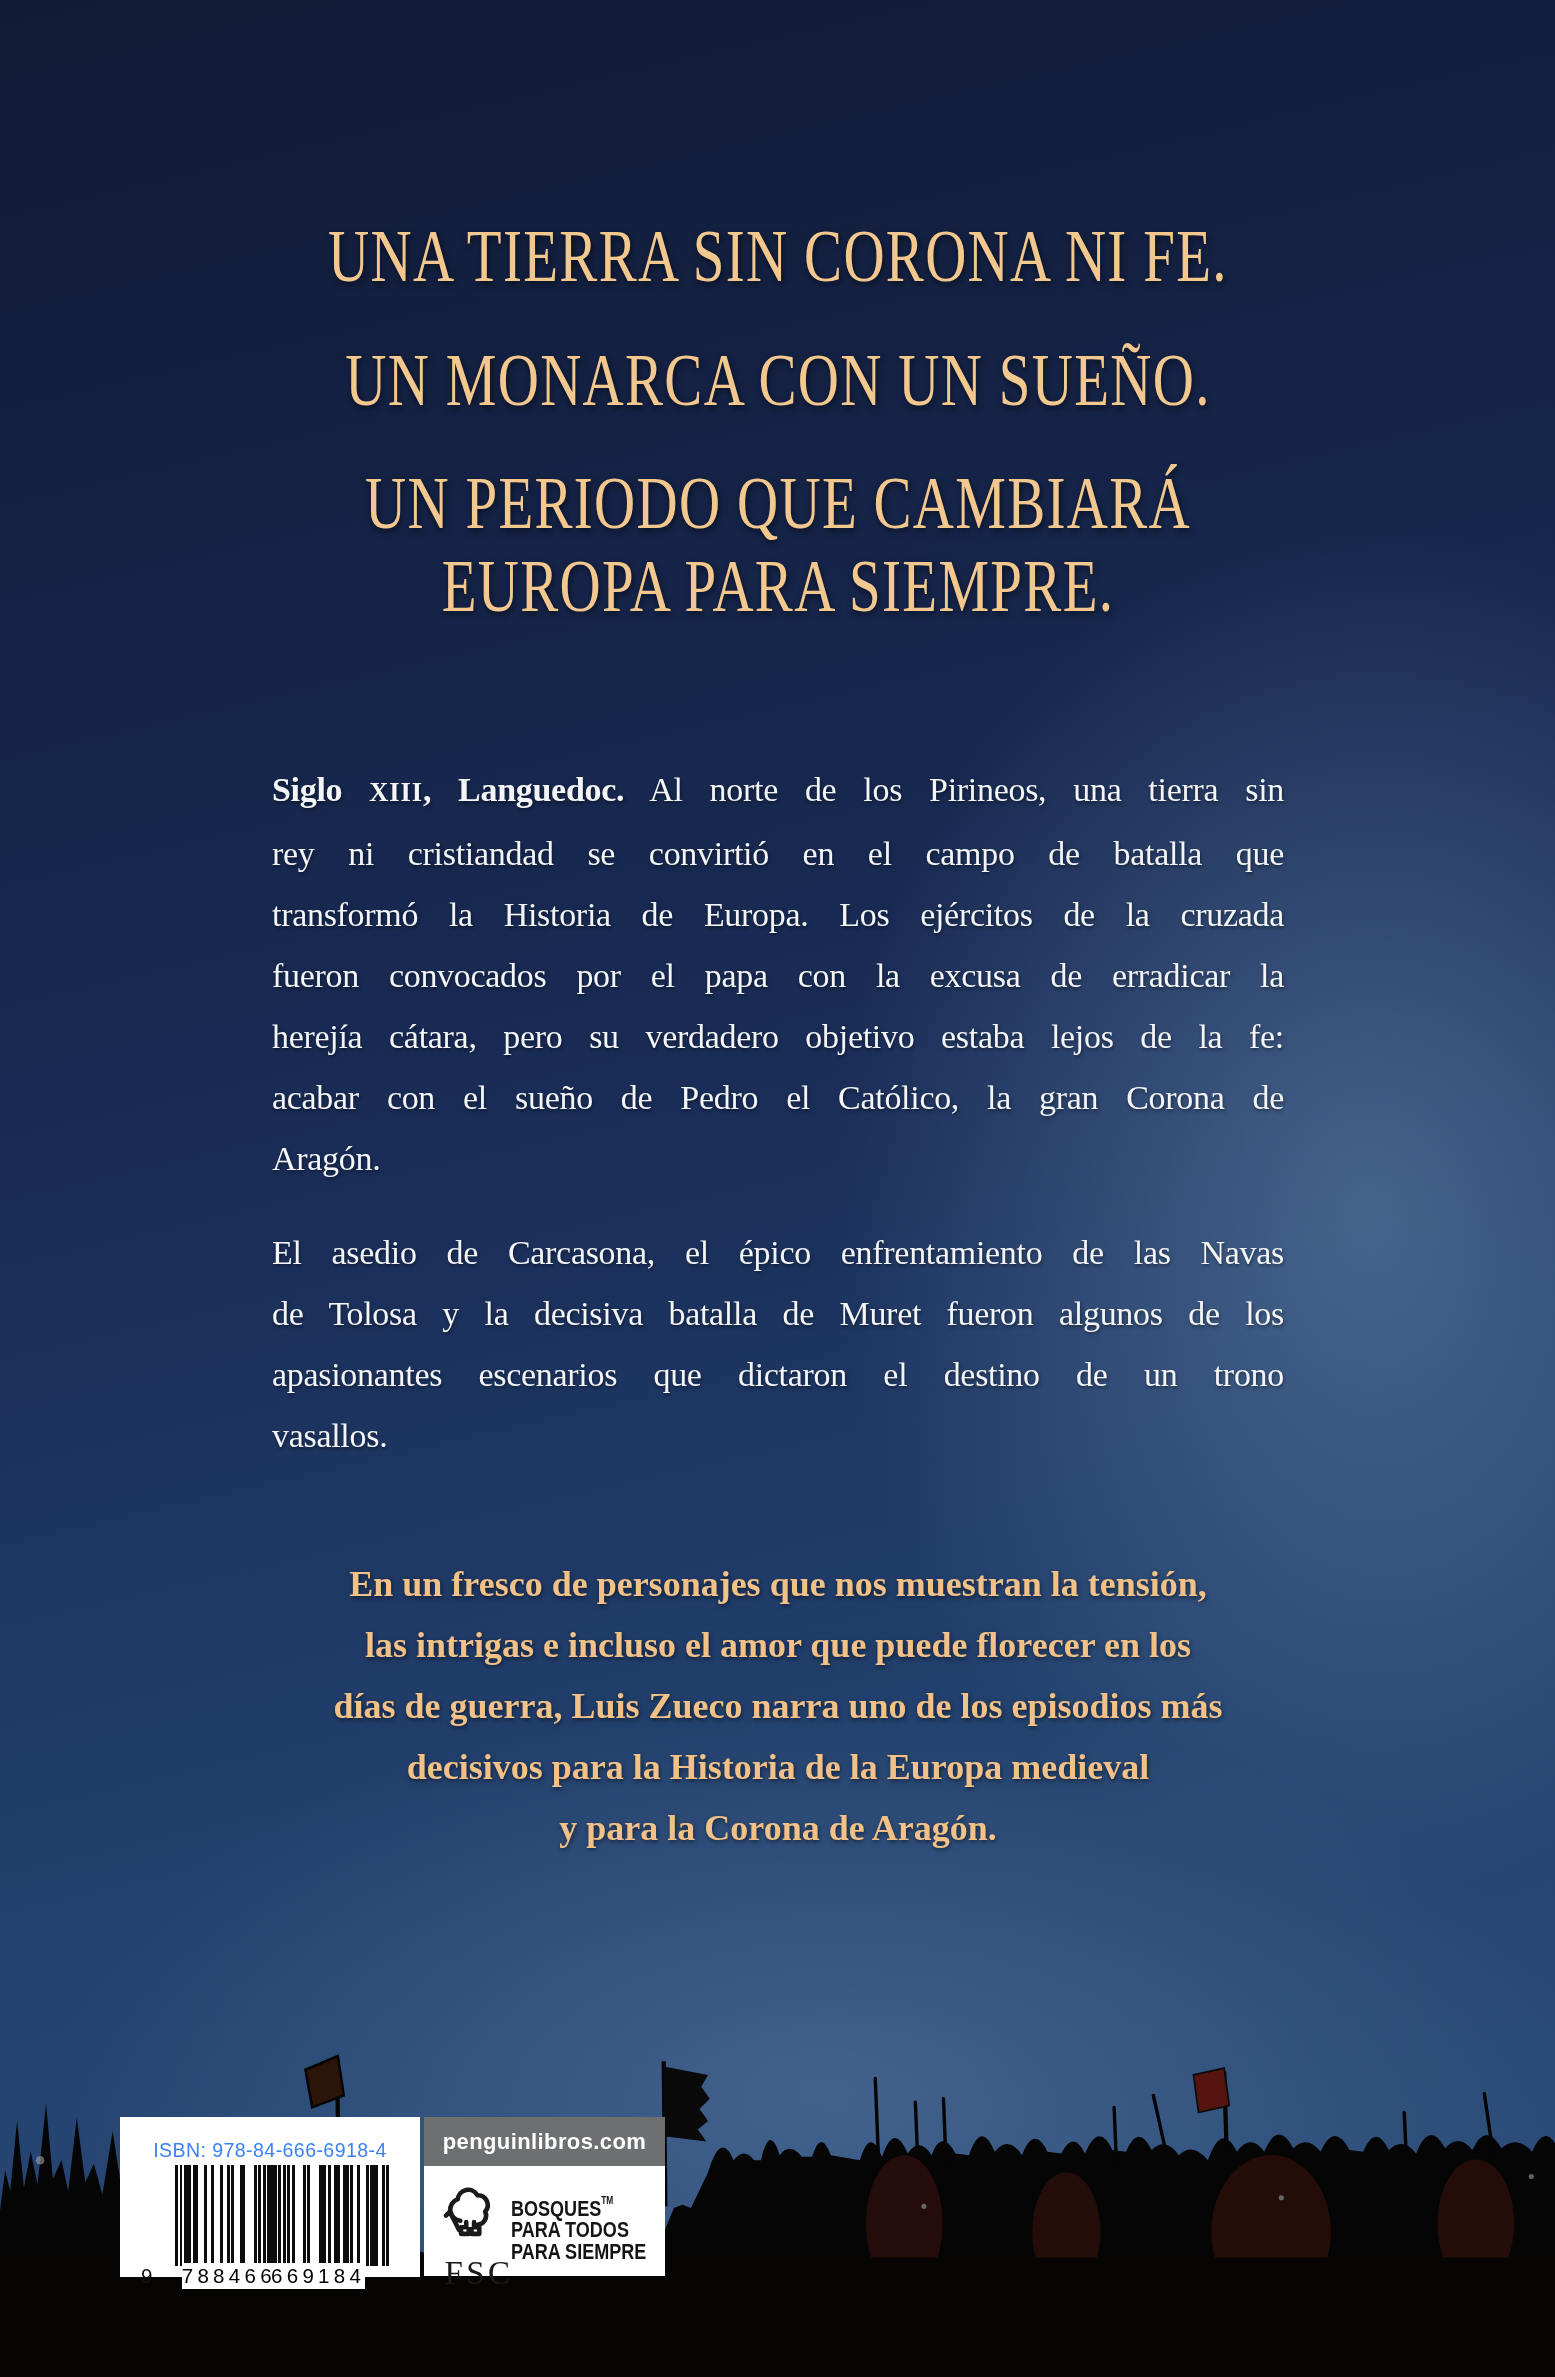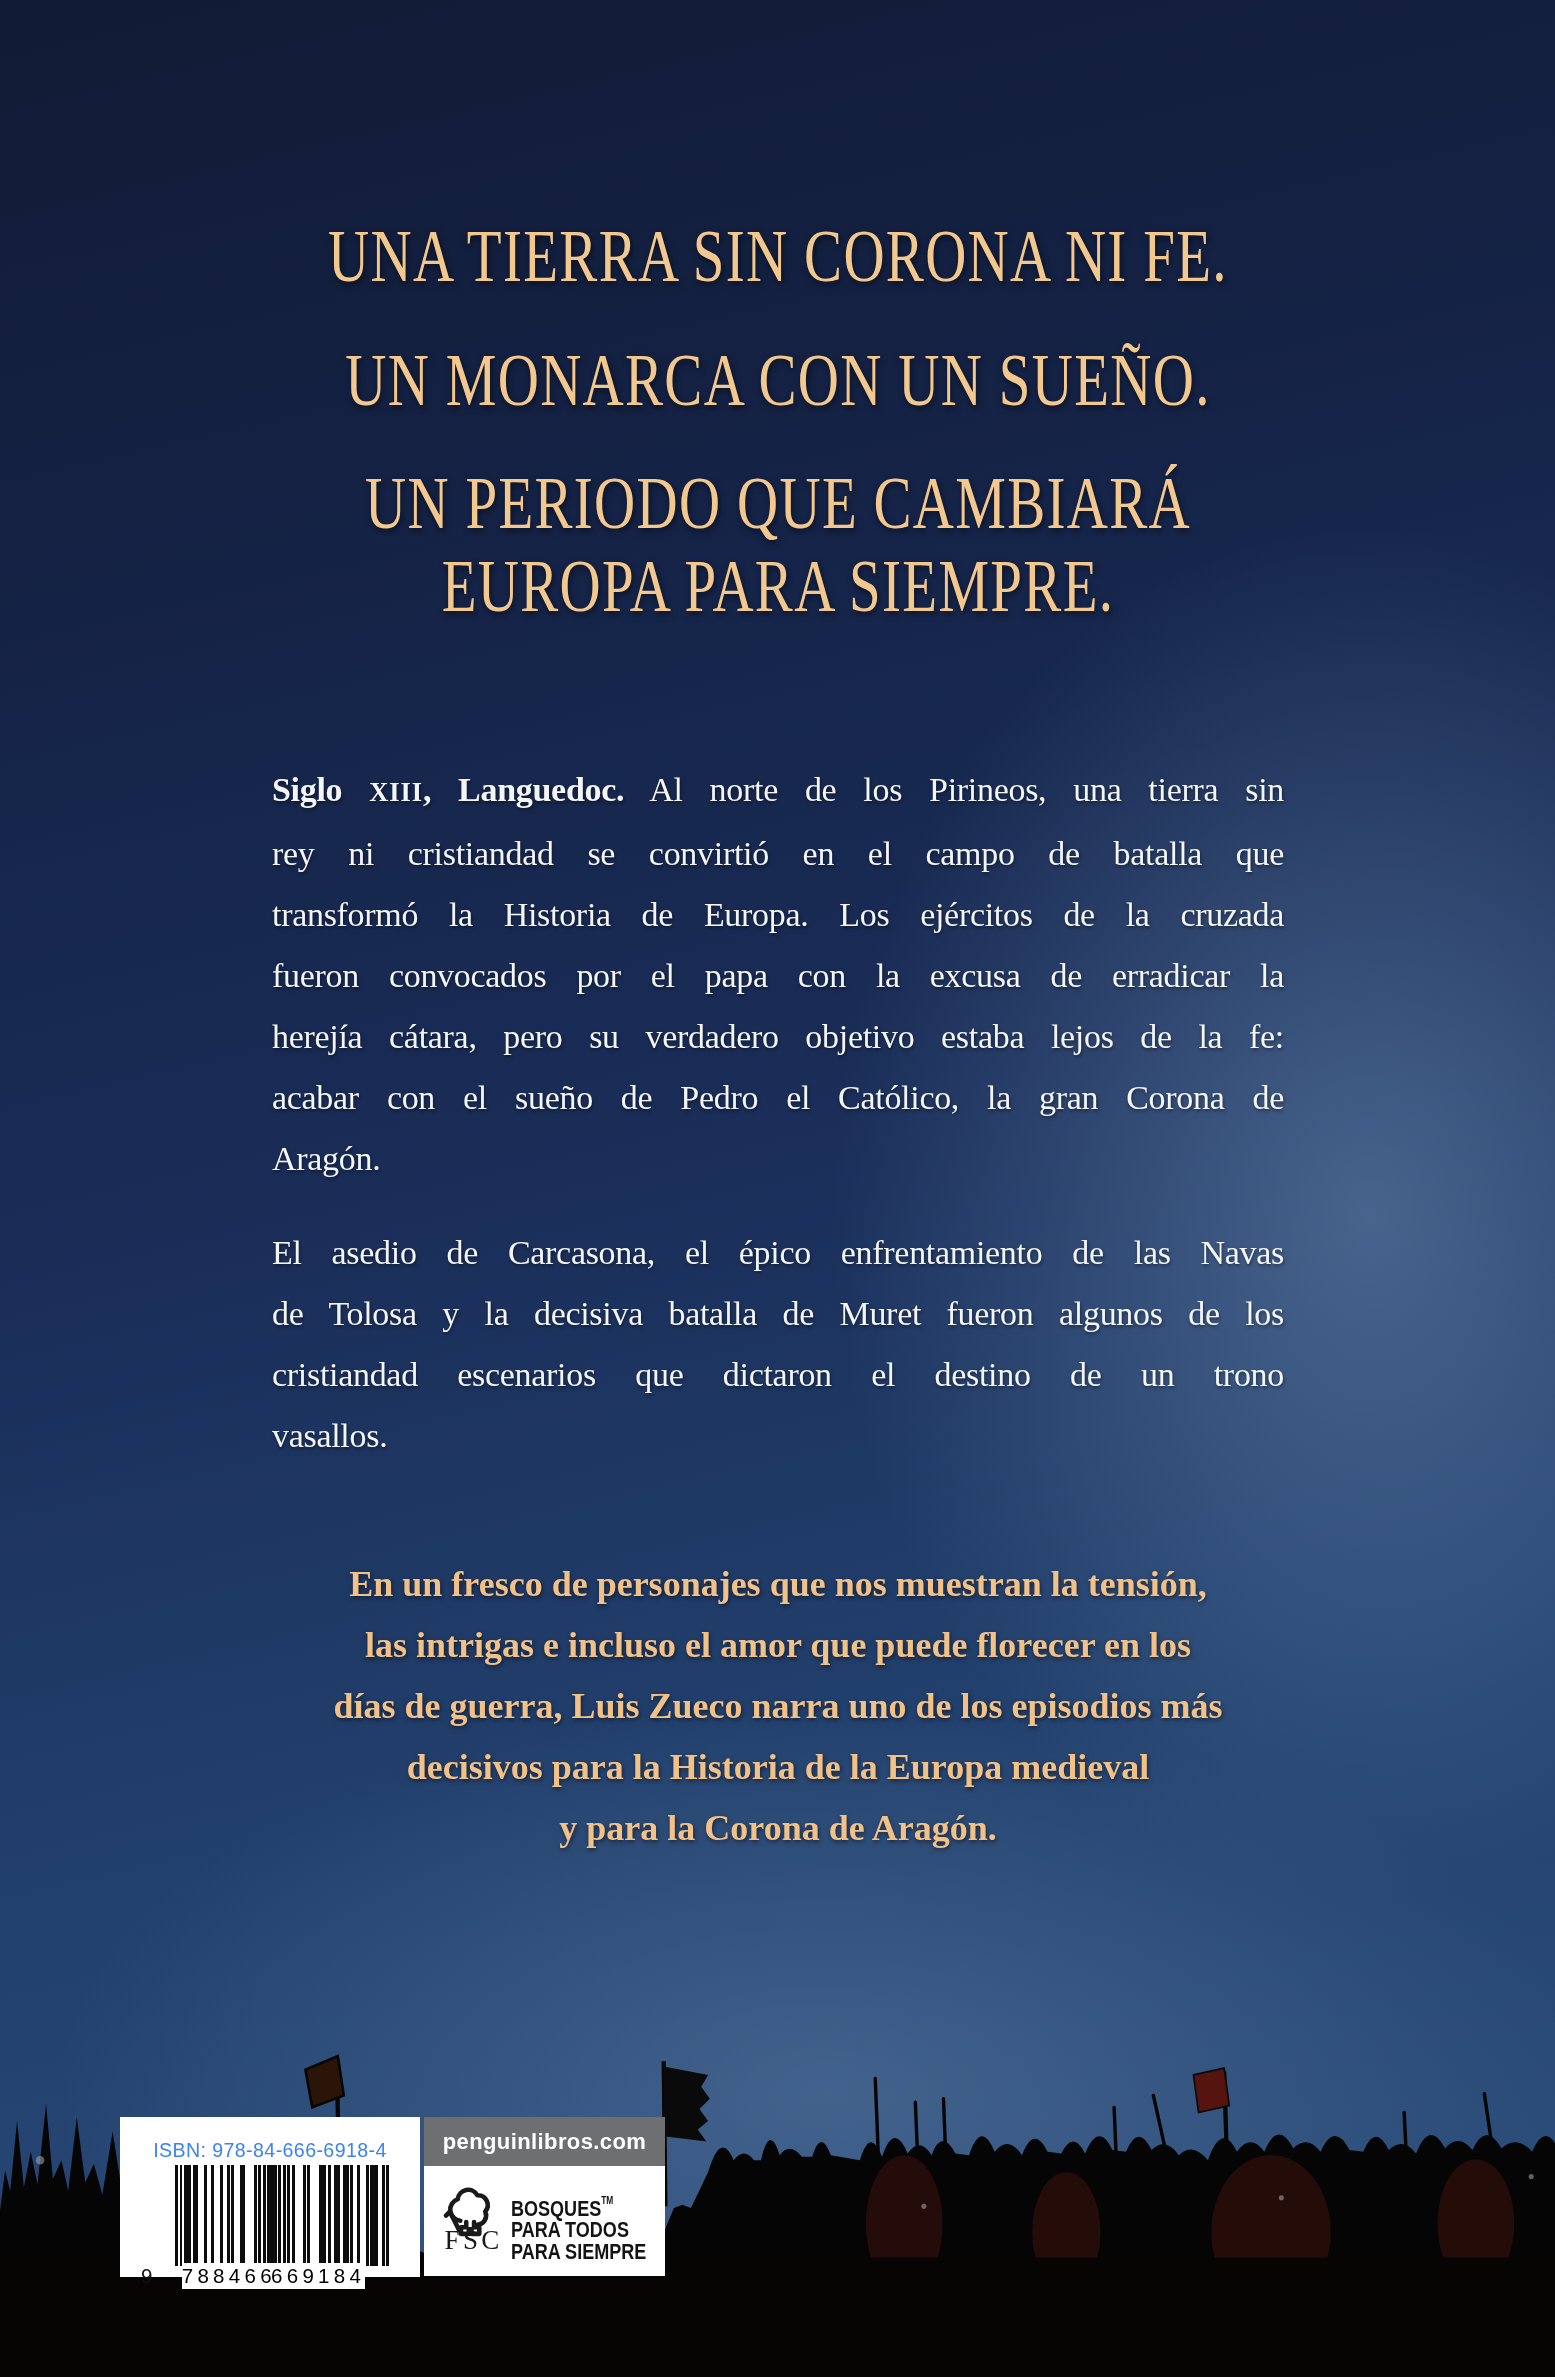--- a/index.html
+++ b/index.html
@@ -56,22 +56,22 @@
   .bc-win{position:absolute;bottom:1.7px;height:25.6px;background:#ffffff;color:#000000;
           font-size:20.5px;letter-spacing:4.3px;text-align:center;line-height:25.6px;}
   .bc-win.w-left{left:6.7px;width:94px;}
   .bc-win.w-right{left:96px;width:94px;}
   .bc-lead{position:absolute;left:-34px;bottom:1.7px;height:25.6px;color:#111;font-size:20.5px;line-height:25.6px;}
   .penguin-box{position:absolute;left:304px;top:0;width:241px;height:160px;}
   .site-bar{height:49px;background:#6e6f71;color:#ffffff;text-align:center;
             font-size:22px;font-weight:bold;line-height:49px;letter-spacing:0.4px;}
   .fsc-area{position:relative;height:110px;background:#ffffff;}
   .fsc-tree{position:absolute;left:12px;top:8.5px;}
-  .fsc-acronym{position:absolute;left:20.5px;top:59px;color:#1a1a1a;
-               font-family:"Liberation Serif","DejaVu Serif",serif;font-size:27px;letter-spacing:3.4px;}
+  .fsc-acronym{position:absolute;left:20.5px;top:89px;color:#1a1a1a;
+               font-family:"Liberation Serif","DejaVu Serif",serif;font-size:33px;letter-spacing:3.4px;}
   .bosques{position:absolute;left:87px;top:24px;color:#141414;
            font-weight:bold;font-size:22px;line-height:21.3px;white-space:nowrap;
            transform:scaleX(.82);transform-origin:left top;}
   .bosques sup{font-size:10.2px;vertical-align:12px;letter-spacing:0;}
 </style>
 </head>
 <body>
 
 <div class="cover">
 
@@ -155,21 +155,21 @@
     <span class="jl">transformó la Historia de Europa. Los ejércitos de la cruzada</span>
     <span class="jl">fueron convocados por el papa con la excusa de erradicar la</span>
     <span class="jl">herejía cátara, pero su verdadero objetivo estaba lejos de la fe:</span>
     <span class="jl">acabar con el sueño de Pedro el Católico, la gran Corona de</span>
     <span class="jl end">Aragón.</span>
   </div>
 
   <div class="textcol" style="top:1222px;">
     <span class="jl">El asedio de Carcasona, el épico enfrentamiento de las Navas</span>
     <span class="jl">de Tolosa y la decisiva batalla de Muret fueron algunos de los</span>
-    <span class="jl">cristiandad escenarios que dictaron el destino de un trono</span>
+    <span class="jl">apasionantes escenarios que dictaron el destino de un trono</span>
     <span class="jl end">vasallos.</span>
   </div>
 
   <div class="goldcol" style="top:1554px;">
     <span class="cl">En un fresco de personajes que nos muestran la tensión,</span>
     <span class="cl">las intrigas e incluso el amor que puede florecer en los</span>
     <span class="cl">días de guerra, Luis Zueco narra uno de los episodios más</span>
     <span class="cl">decisivos para la Historia de la Europa medieval</span>
     <span class="cl">y para la Corona de Aragón.</span>
   </div>

